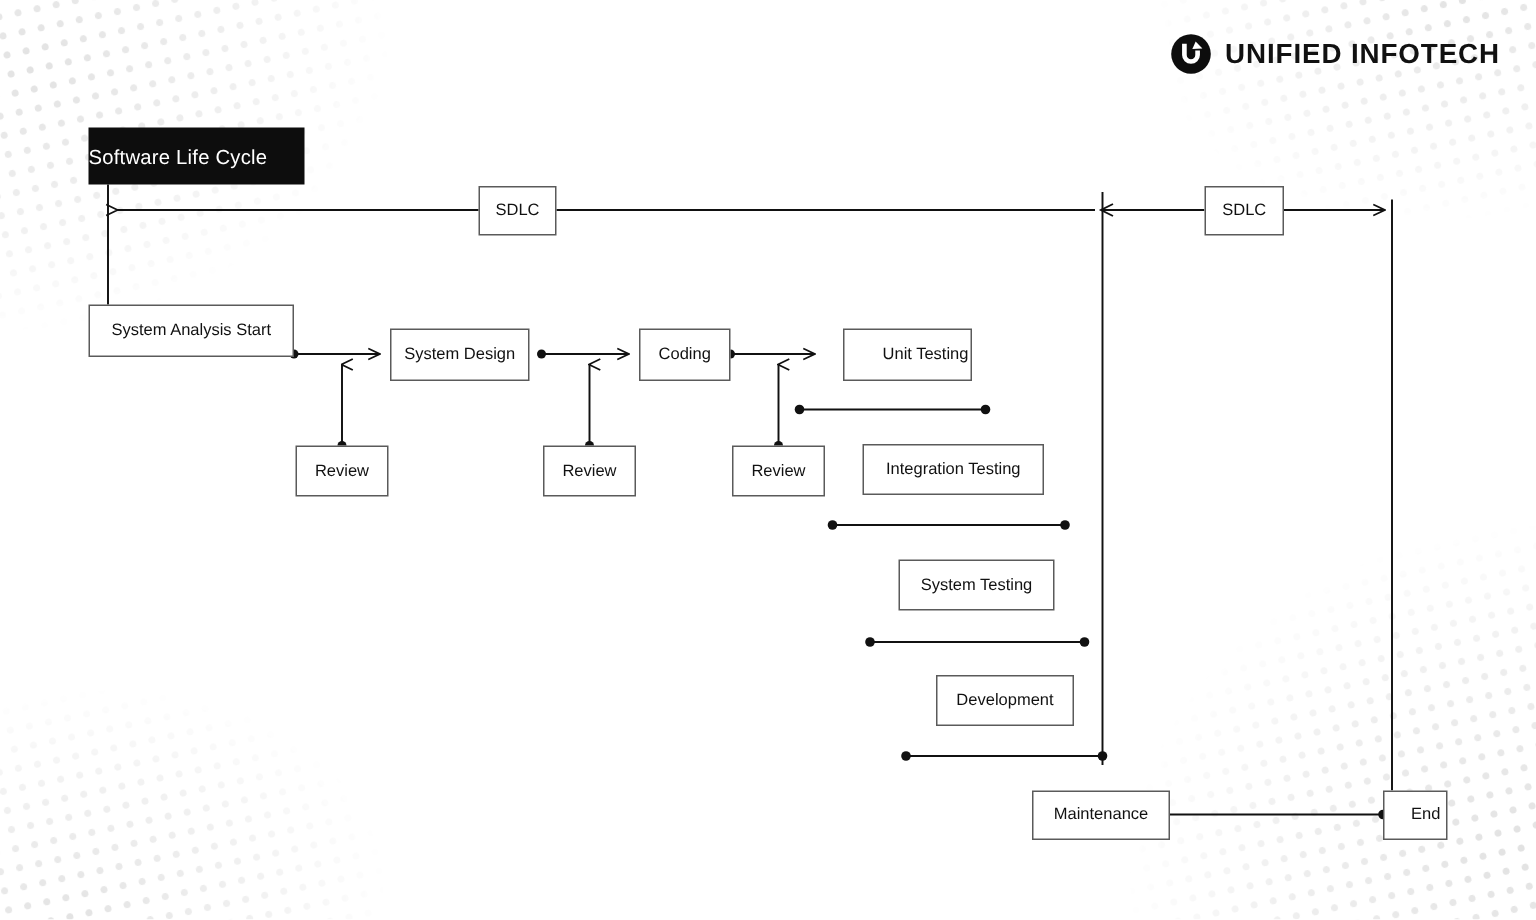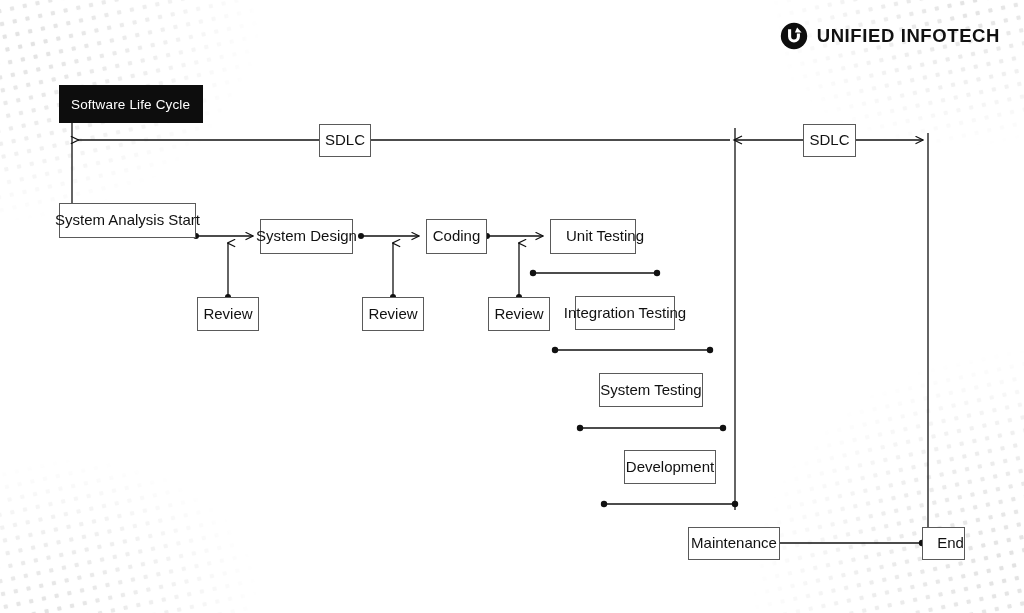--- a/index.html
+++ b/index.html
@@ -83,35 +83,34 @@
   .title-chip {
     position: absolute;
     left: 59px;
     top: 85px;
     width: 144px;
     height: 38px;
     background: #0d0d0d;
     color: #ffffff;
     display: flex;
     align-items: center;
-    padding-left: 12px;
     font-size: 13.5px;
     font-weight: normal;
     letter-spacing: 0.15px;
   }
 
   
   .node {
     position: absolute;
     background: #ffffff;
     border: 1px solid #5a5a5a;
     display: flex;
     align-items: center;
     justify-content: center;
-    font-size: 15px;
+    font-size: 11px;
     color: #111111;
     line-height: 1.1;
     white-space: nowrap;
   }
 </style>
 </head>
 <body>
 
 <div id="canvas">
 
@@ -206,23 +205,23 @@
   <div class="node" style="left:197px; top:297px; width:62px;  height:34px;">Review</div>
 
   <div class="node" style="left:260px; top:219px; width:93px; height:35px;">System Design</div>
 
   <div class="node" style="left:362px; top:297px; width:62px;  height:34px;">Review</div>
 
   <div class="node" style="left:426px; top:219px; width:61px;  height:35px;">Coding</div>
 
   <div class="node" style="left:488px; top:297px; width:62px;  height:34px;">Review</div>
 
-  <div class="node" style="left:550px; top:219px; width:86px;  height:35px;padding-left:24px;">Unit Testing</div>
-
-  <div class="node" style="left:575px; top:296px; width:100px; height:34px;">Integration Testing</div>
+  <div class="node" style="left:562px; top:219px; width:86px;  height:35px;padding-left:24px;">Unit Testing</div>
+
+  <div class="node" style="left:575px; top:296px; width:121px; height:34px;">Integration Testing</div>
 
   <div class="node" style="left:624px; top:450px; width:92px;  height:34px;">Development</div>
 
   <div class="node" style="left:599px; top:373px; width:104px; height:34px;">System Testing</div>
 
   <div class="node" style="left:648px; top:527px; width:92px;  height:33px;margin-left:40px;">Maintenance</div>
 
   <div class="node" style="left:922px; top:527px; width:43px;  height:33px;padding-left:14px;">End</div>
 
   <div class="node" style="left:319px; top:124px; width:52px;  height:33px;">SDLC</div>

